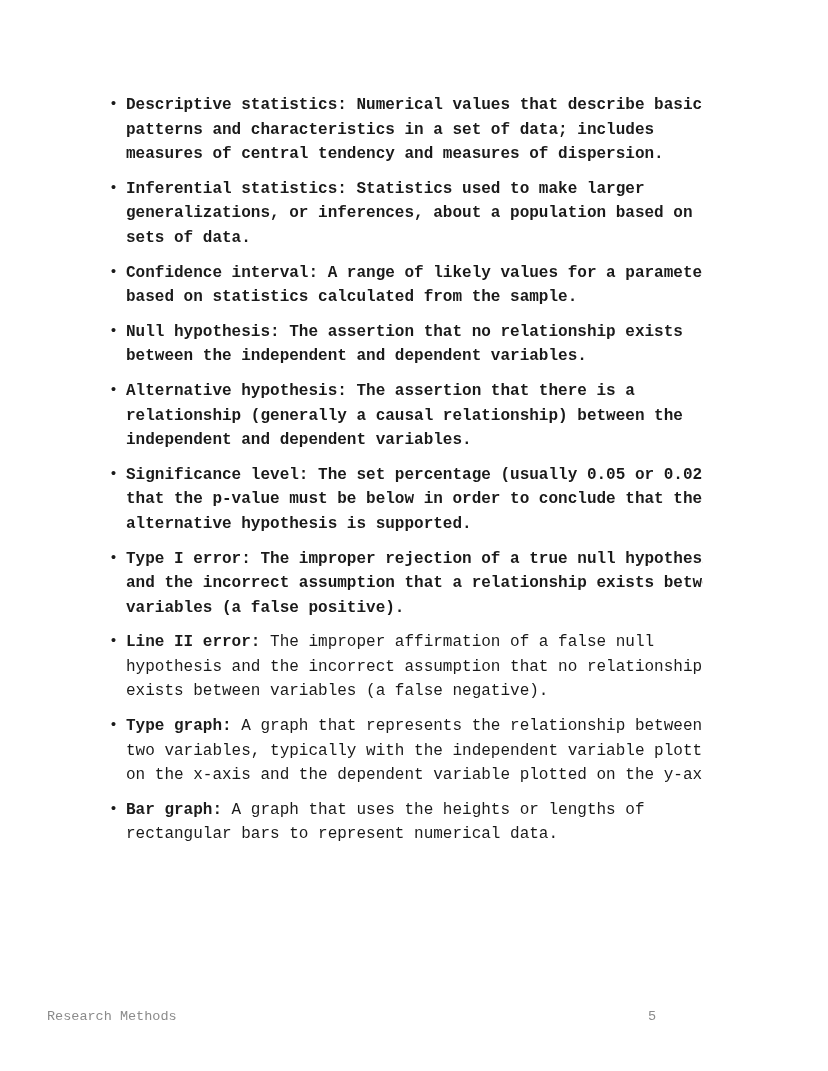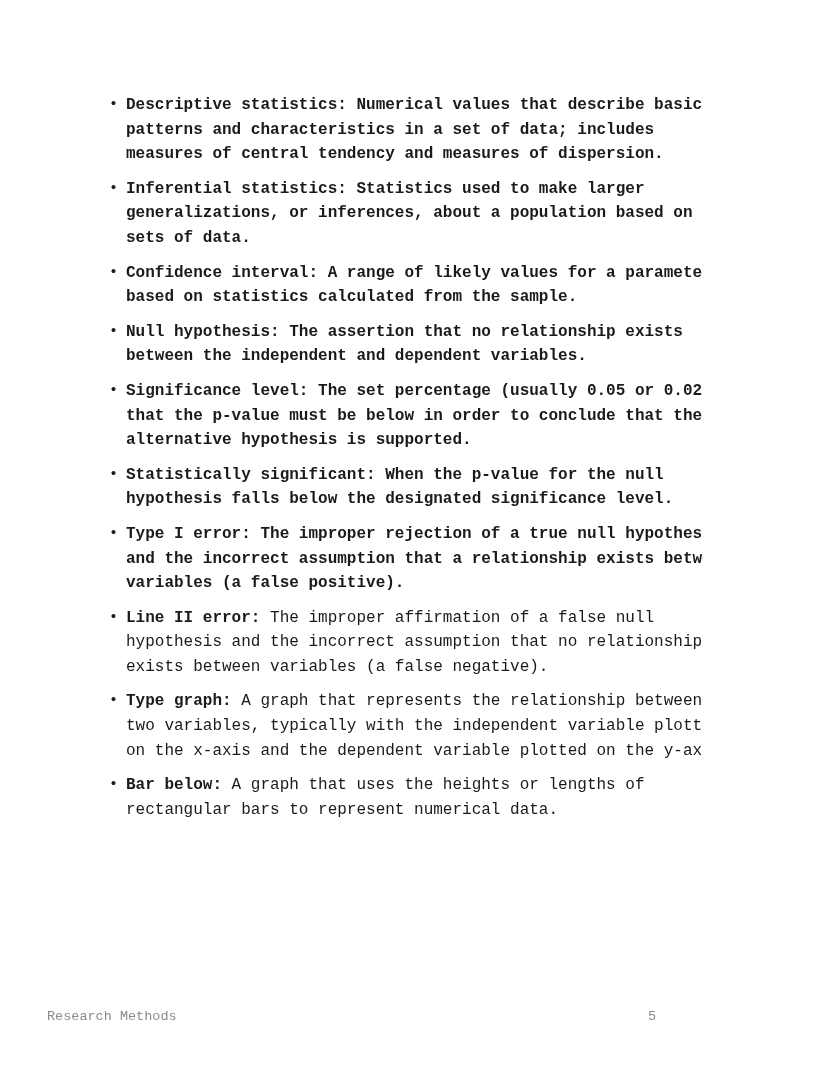--- a/index.html
+++ b/index.html
@@ -60,24 +60,24 @@
 </style>
 </head>
 <body>
 
 <div class="page">
   <ul class="defs" id="defs-list">
       <li class="def-item"><span class="seg-bold">Descriptive statistics: Numerical values that describe basic patterns and characteristics in a set of data; includes measures of central tendency and measures of dispersion.</span></li>
       <li class="def-item"><span class="seg-bold">Inferential statistics: Statistics used to make larger generalizations, or inferences, about a population based on sets of data.</span></li>
       <li class="def-item"><span class="seg-bold">Confidence interval: A range of likely values for a parameter based on statistics calculated from the sample.</span></li>
       <li class="def-item"><span class="seg-bold">Null hypothesis: The assertion that no relationship exists between the independent and dependent variables.</span></li>
+      <li class="def-item"><span class="seg-bold">Alternative hypothesis: The assertion that there is a relationship (generally a causal relationship) between the independent and dependent variables.</span></li>
       <li class="def-item"><span class="seg-bold">Significance level: The set percentage (usually 0.05 or 0.02) that the p-value must be below in order to conclude that the alternative hypothesis is supported.</span></li>
-      <li class="def-item"><span class="seg-bold">Statistically significant: When the p-value for the null hypothesis falls below the designated significance level.</span></li>
       <li class="def-item"><span class="seg-bold">Type I error: The improper rejection of a true null hypothesis and the incorrect assumption that a relationship exists between variables (a false positive).</span></li>
       <li class="def-item"><span class="seg-bold">Line II error:</span><span class="seg-regular"> The improper affirmation of a false null hypothesis and the incorrect assumption that no relationship exists between variables (a false negative).</span></li>
       <li class="def-item"><span class="seg-bold">Type graph:</span><span class="seg-regular"> A graph that represents the relationship between two variables, typically with the independent variable plotted on the x-axis and the dependent variable plotted on the y-axis.</span></li>
-      <li class="def-item"><span class="seg-bold">Bar below:</span><span class="seg-regular"> A graph that uses the heights or lengths of rectangular bars to represent numerical data.</span></li>
+      <li class="def-item"><span class="seg-bold">Bar graph:</span><span class="seg-regular"> A graph that uses the heights or lengths of rectangular bars to represent numerical data.</span></li>
     </ul>
   <div class="footer">
     <span>Research Methods</span>
     <span>5</span>
   </div>
 </div>
 
 </body></html>

